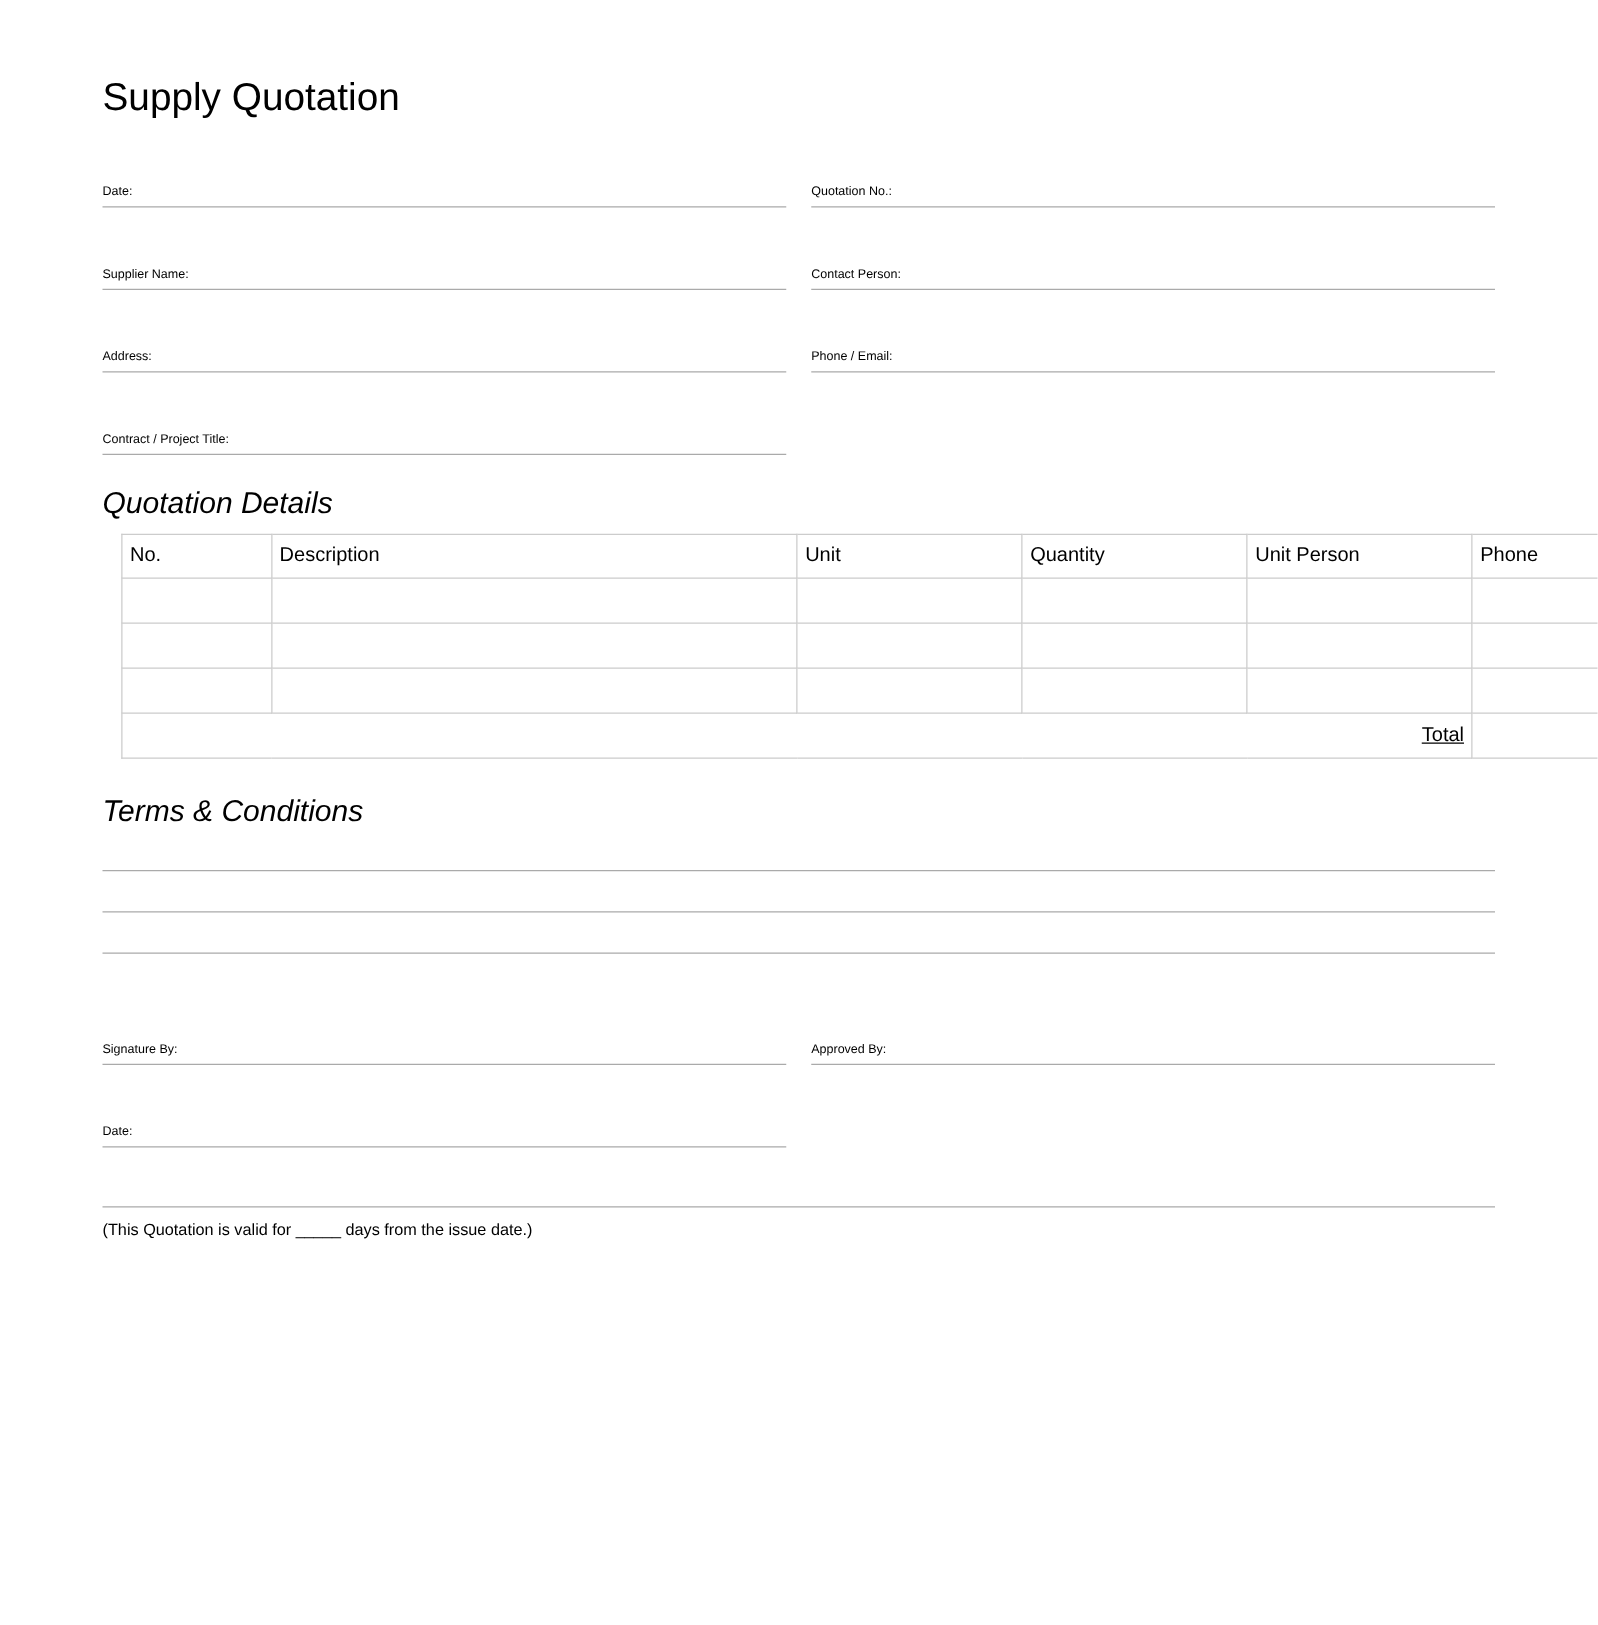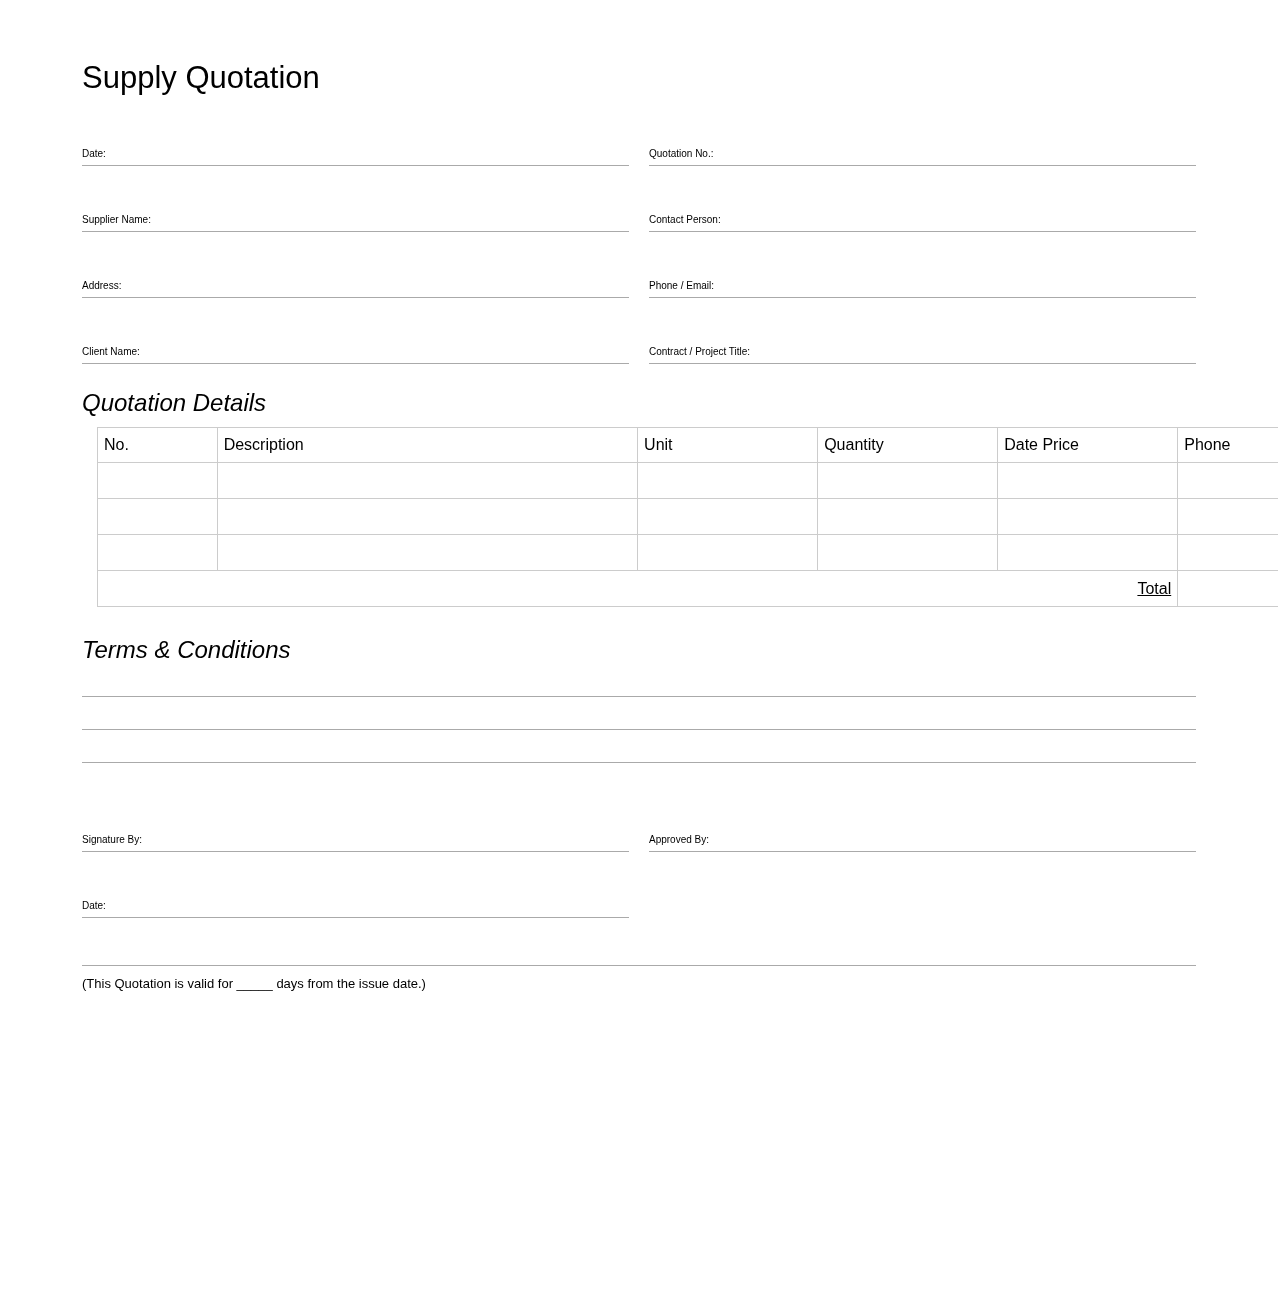--- a/index.html
+++ b/index.html
@@ -45,24 +45,20 @@
       </div>
     <div class="field">
         <span class="lbl">Address:</span>
         <div class="line"></div>
       </div>
     <div class="field">
         <span class="lbl">Phone / Email:</span>
         <div class="line"></div>
       </div>
     <div class="field">
-        <span class="lbl">Client Name:</span>
-        <div class="line"></div>
-      </div>
-    <div class="field">
         <span class="lbl">Contract / Project Title:</span>
         <div class="line"></div>
       </div>
   </div>
 
   <h2 style="top:388px;">Quotation Details</h2>
 
   <table>
     <colgroup>
       <col style="width:111px">
@@ -71,21 +67,21 @@
         <col style="width:167px">
         <col style="width:167px">
         <col style="width:112px">
     </colgroup>
     <thead>
       <tr>
         <th>No.</th>
         <th>Description</th>
         <th>Unit</th>
         <th>Quantity</th>
-        <th>Date Price</th>
+        <th>Unit Person</th>
         <th>Phone</th>
       </tr>
     </thead>
     <tbody>
       <tr>
         <td></td>
         <td></td>
         <td></td>
         <td></td>
         <td></td>

